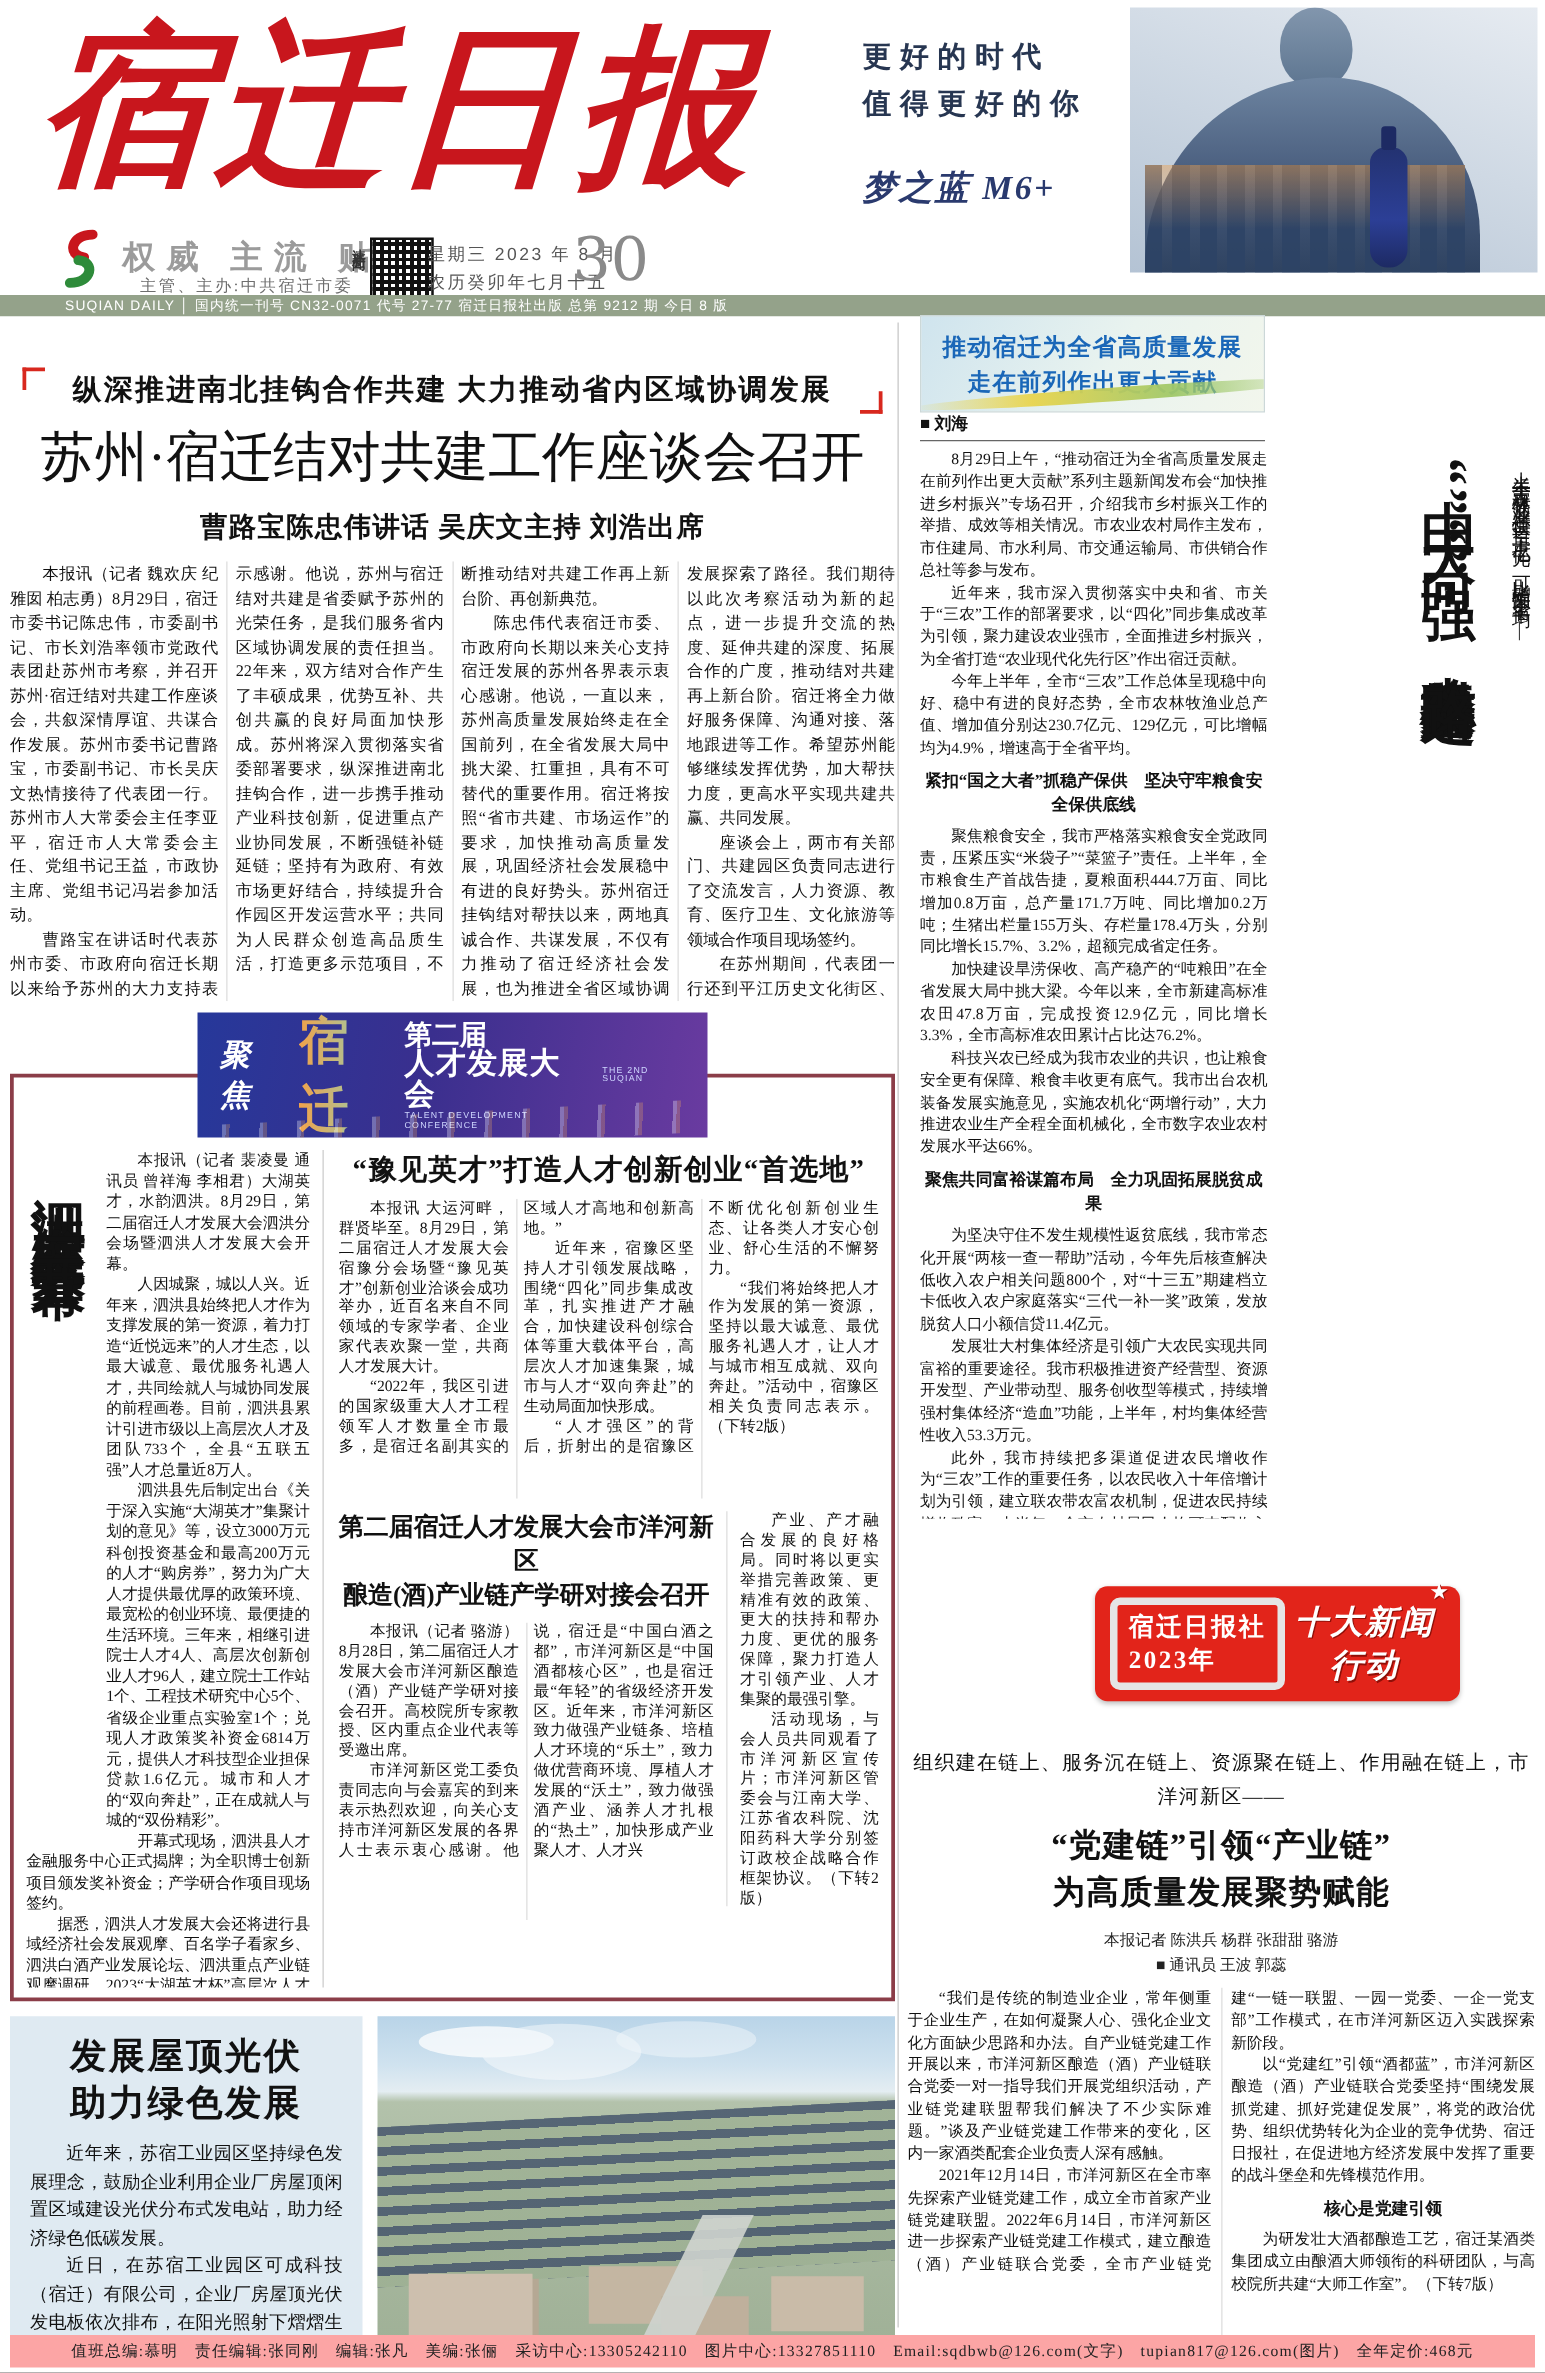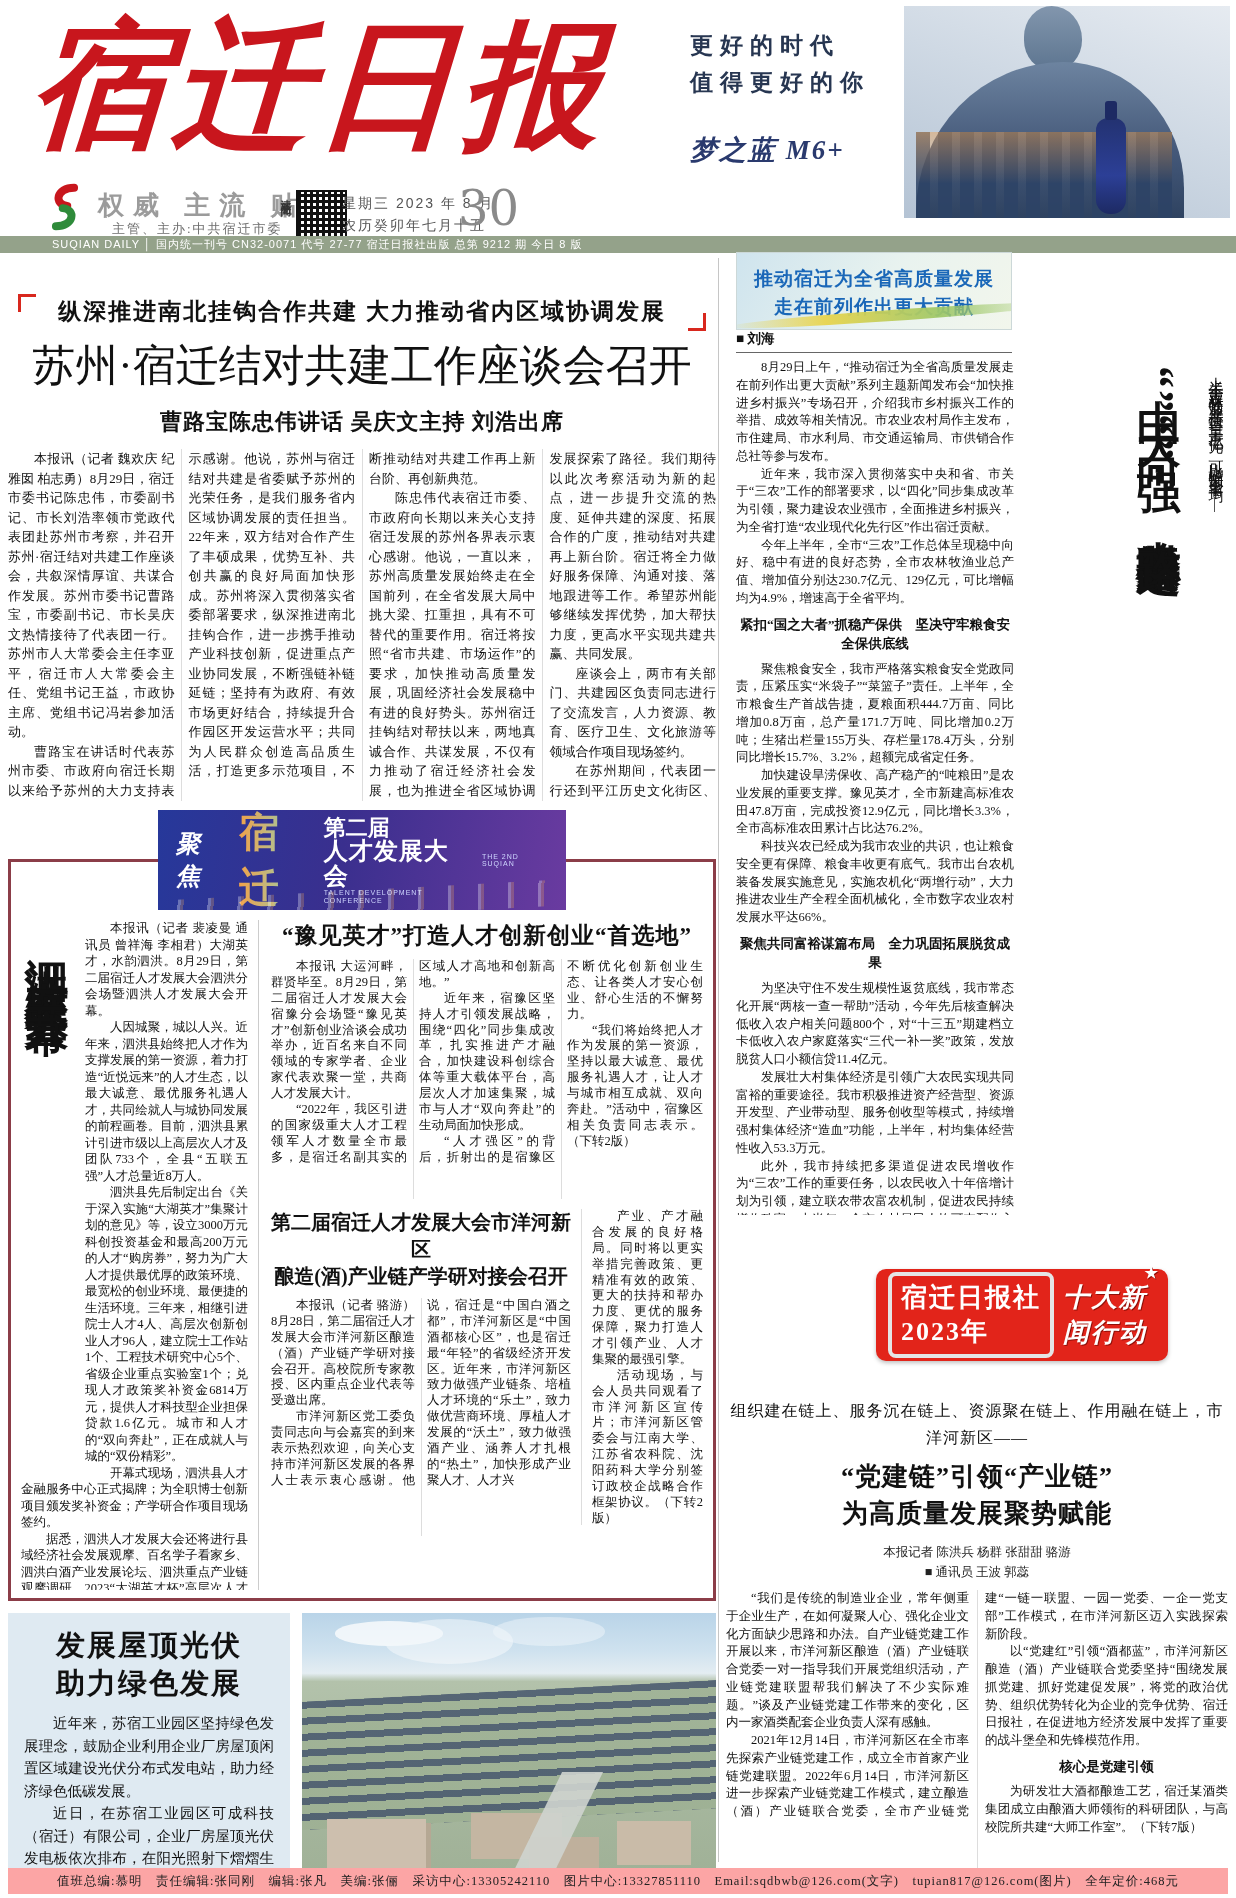--- a/index.html
+++ b/index.html
@@ -120,22 +120,22 @@
   .rural-row{display:flex;}
   .rural-text{width:288px;height:856px;overflow:hidden;font-size:12.5px;line-height:1.42;
         text-align:justify;padding-left:10px;box-sizing:border-box;}
   .col-subhead{font-weight:bold;text-align:center;margin:7px 0;font-size:13.5px;line-height:1.45;}
   .vertical-block{flex:1;height:856px;writing-mode:vertical-rl;padding-top:6px;box-sizing:border-box;}
   .v-lead{font-size:15px;letter-spacing:3px;margin-left:16px;line-height:1.6;}
   .v-headline{font-size:44px;font-weight:900;letter-spacing:1px;margin-left:8px;}
   
   .action-box{margin:54px 0 0 150px;width:292px;height:92px;background:#e2241a;border-radius:10px;
         display:flex;align-items:center;padding:0 12px;box-sizing:border-box;box-shadow:0 2px 4px rgba(0,0,0,.25);}
-  .badge-left{border:4px solid #e5e5e5;border-radius:8px;padding:5px 9px;color:#fff;font-weight:900;
-        font-size:26px;line-height:1.3;letter-spacing:2px;white-space:nowrap;}
+  .badge-left{border:6px solid #e5e5e5;border-radius:8px;padding:5px 9px;color:#fff;font-weight:900;
+        font-size:20px;line-height:1.3;letter-spacing:2px;white-space:nowrap;}
   .badge-script{flex:1;text-align:center;color:#fff;font-size:26px;font-weight:900;font-style:italic;
         letter-spacing:2px;position:relative;text-shadow:1px 1px 0 #8f0f08;}
   .badge-star{position:absolute;top:-16px;right:-4px;font-size:15px;font-style:normal;color:#fff;}
   .party-intro{margin-top:36px;text-align:center;font-size:16px;line-height:1.7;letter-spacing:1px;}
   .party-headline{font-size:26px;font-weight:900;text-align:center;line-height:1.4;margin-top:8px;letter-spacing:1px;}
   .party-bylines{text-align:center;font-size:12.5px;margin-top:10px;line-height:1.6;color:#222;}
   .party-body{margin-top:8px;height:292px;column-count:2;column-gap:16px;column-rule:1px solid #ddd;
         font-size:12.5px;line-height:1.42;text-align:justify;overflow:hidden;}
   
   .footer{position:absolute;left:8px;right:8px;bottom:4px;height:26px;background:#fca5a5;
@@ -280,21 +280,21 @@
     </div>
     <div class="byline">■ 刘海</div>
 
     <div class="rural-row">
       <div class="rural-text">
           <p>8月29日上午，“推动宿迁为全省高质量发展走在前列作出更大贡献”系列主题新闻发布会“加快推进乡村振兴”专场召开，介绍我市乡村振兴工作的举措、成效等相关情况。市农业农村局作主发布，市住建局、市水利局、市交通运输局、市供销合作总社等参与发布。</p>
           <p>近年来，我市深入贯彻落实中央和省、市关于“三农”工作的部署要求，以“四化”同步集成改革为引领，聚力建设农业强市，全面推进乡村振兴，为全省打造“农业现代化先行区”作出宿迁贡献。</p>
           <p>今年上半年，全市“三农”工作总体呈现稳中向好、稳中有进的良好态势，全市农林牧渔业总产值、增加值分别达230.7亿元、129亿元，可比增幅均为4.9%，增速高于全省平均。</p>
           <div class="col-subhead">紧扣“国之大者”抓稳产保供　坚决守牢粮食安全保供底线</div>
           <p>聚焦粮食安全，我市严格落实粮食安全党政同责，压紧压实“米袋子”“菜篮子”责任。上半年，全市粮食生产首战告捷，夏粮面积444.7万亩、同比增加0.8万亩，总产量171.7万吨、同比增加0.2万吨；生猪出栏量155万头、存栏量178.4万头，分别同比增长15.7%、3.2%，超额完成省定任务。</p>
-          <p>加快建设旱涝保收、高产稳产的“吨粮田”是农业发展的重要支撑。豫见英才，全市新建高标准农田47.8万亩，完成投资12.9亿元，同比增长3.3%，全市高标准农田累计占比达76.2%。</p>
+          <p>加快建设旱涝保收、高产稳产的“吨粮田”在全省发展大局中挑大梁。今年以来，全市新建高标准农田47.8万亩，完成投资12.9亿元，同比增长3.3%，全市高标准农田累计占比达76.2%。</p>
           <p>科技兴农已经成为我市农业的共识，也让粮食安全更有保障、粮食丰收更有底气。我市出台农机装备发展实施意见，实施农机化“两增行动”，大力推进农业生产全程全面机械化，全市数字农业农村发展水平达66%。</p>
           <div class="col-subhead">聚焦共同富裕谋篇布局　全力巩固拓展脱贫成果</div>
           <p>为坚决守住不发生规模性返贫底线，我市常态化开展“两核一查一帮助”活动，今年先后核查解决低收入农户相关问题800个，对“十三五”期建档立卡低收入农户家庭落实“三代一补一奖”政策，发放脱贫人口小额信贷11.4亿元。</p>
           <p>发展壮大村集体经济是引领广大农民实现共同富裕的重要途径。我市积极推进资产经营型、资源开发型、产业带动型、服务创收型等模式，持续增强村集体经济“造血”功能，上半年，村均集体经营性收入53.3万元。</p>
           <p>此外，我市持续把多渠道促进农民增收作为“三农”工作的重要任务，以农民收入十年倍增计划为引领，建立联农带农富农机制，促进农民持续增收致富。上半年，全市农村居民人均可支配收入11581元，同比增长6.9%，城乡收入比进一步缩小为1.58∶1，全省最低。</p>
         </div>
       <div class="vertical-block">
         <div class="v-lead">上半年全市农林牧渔业总产值达二百三十点七亿元，可比增幅高于全省平均——</div>
         <div class="v-headline">由“大”向“强”，走稳乡村振兴进阶之路</div>
       </div>

